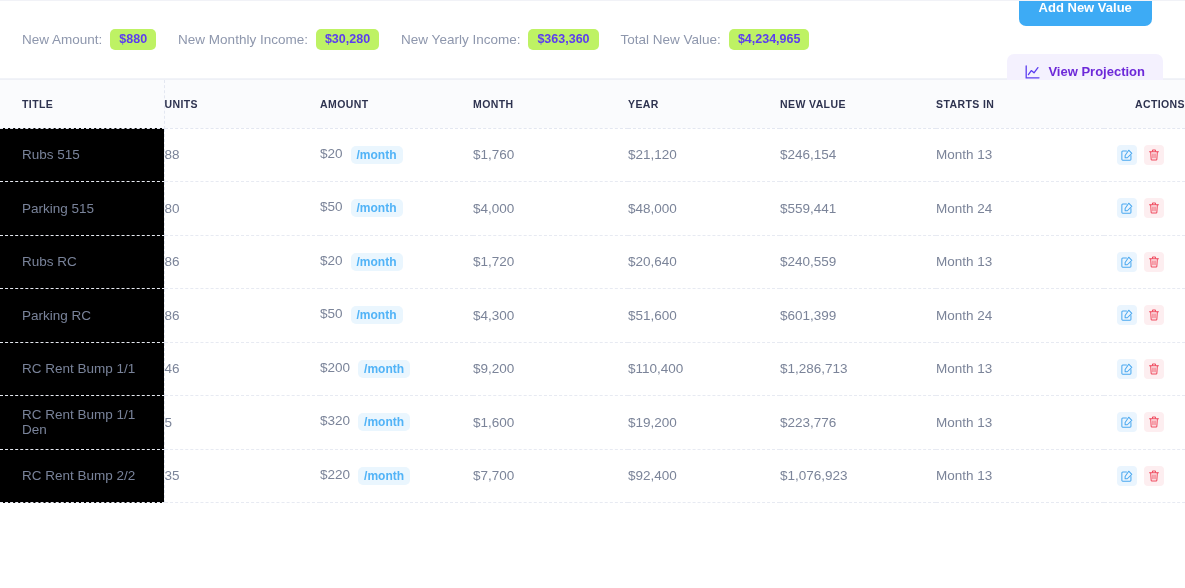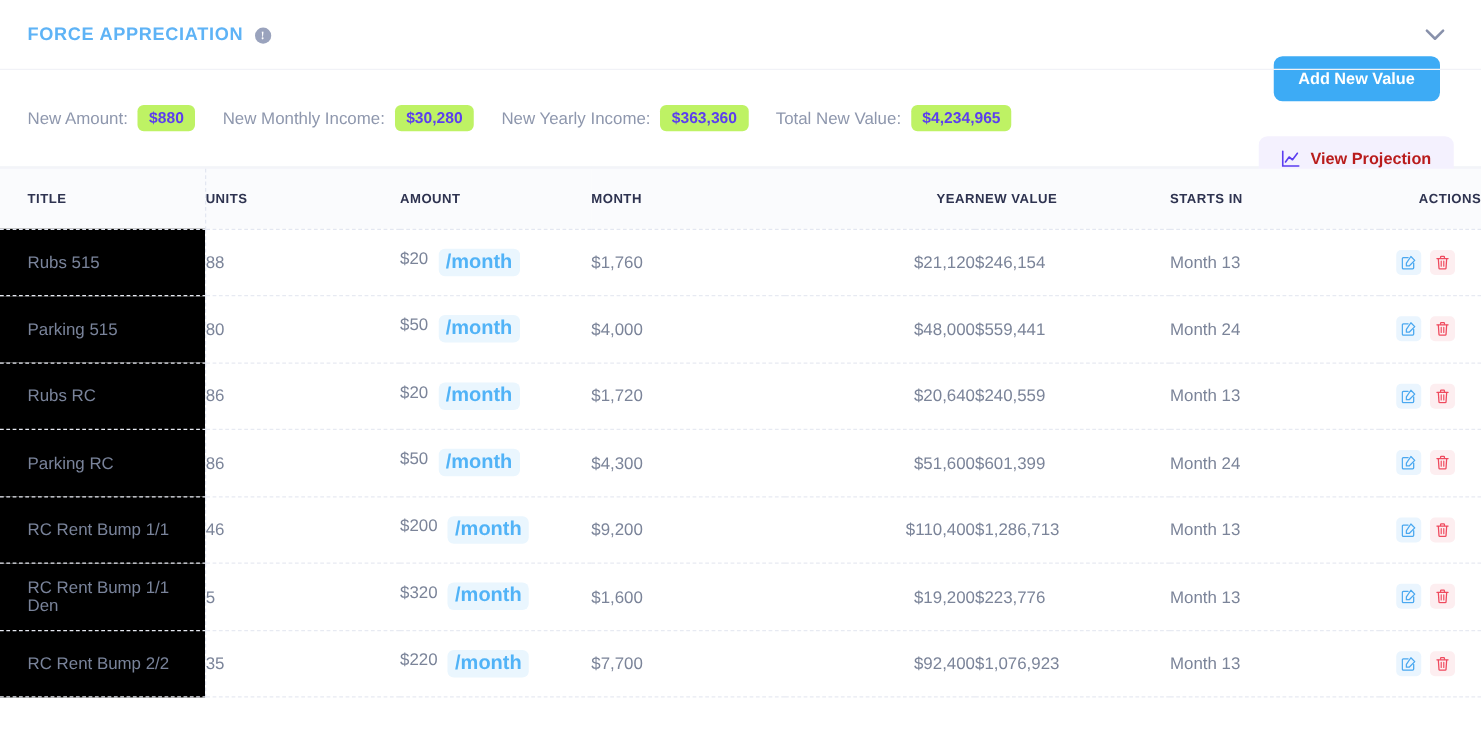--- a/index.html
+++ b/index.html
@@ -80,21 +80,21 @@
     font-family: "Liberation Sans", sans-serif;
     font-size: 13px; font-weight: bold;
     display: inline-flex; align-items: center; justify-content: center;
     white-space: nowrap;
   }
   .btn-primary {
     background: #3dabf5; color: #ffffff;
     height: 36px; padding: 0 20px;
   }
   .btn-ghost {
-    background: #f4f1fe; color: #b91c1c;
+    background: #f4f1fe; color: #6d28d9;
     height: 36px; padding: 0 18px; gap: 8px;
   }
   .btn-ghost svg { display: block; }
 
   
   .table-wrap { position: relative; }
   table { border-collapse: collapse; width: 1185px; table-layout: fixed; }
 
   thead th {
     background: #fafbfd;
@@ -128,28 +128,28 @@
   }
   th.col-title {
     border-right: 1px dashed #e3e7f1;
   }
 
   
   .col-title   { width: 164px; }
   .col-units   { width: 156px; }
   .col-amount  { width: 153px; }
   .col-month   { width: 155px; }
-  .col-year    { width: 152px; text-align: right; }
+  .col-year    { width: 152px; }
   .col-newval  { width: 156px; }
   .col-starts  { width: 168px; }
   .col-actions { width: 81px; }
 
   .amount-cell { display: flex; align-items: flex-start; gap: 8px; }
   .per-month {
-    font-size: 16px; font-weight: bold;
+    font-size: 12px; font-weight: bold;
     color: #51b3f7;
     background: #eaf6fe;
     border-radius: 5px;
     padding: 3px 6px;
     line-height: 1;
   }
 
   .row-actions {
     display: flex; align-items: center; justify-content: flex-end;
     gap: 7px; padding-right: 21px;
@@ -162,29 +162,20 @@
   }
   .icon-edit { background: #eaf5fe; }
   .icon-del  { background: #fdeef0; }
   .icon-btn svg { display: block; }
 </style>
 </head>
 <body>
 
 <div class="panel">
 
-  <div class="panel-header">
-    <span class="panel-title">FORCE APPRECIATION</span>
-    <span class="info-icon">!</span>
-    <div class="collapse-btn">
-      <svg width="16" height="10" viewBox="0 0 16 10" fill="none">
-        <path d="M1.5 1.5 L8 8 L14.5 1.5" stroke="#8891ab" stroke-width="2" stroke-linecap="round" stroke-linejoin="round"></path>
-      </svg>
-    </div>
-  </div>
 
   <div class="summary-bar">
     <div class="metrics">
       <div class="metric">
         <span class="metric-label">New Amount:</span>
         <span class="metric-value">$880</span>
       </div>
       <div class="metric">
         <span class="metric-label">New Monthly Income:</span>
         <span class="metric-value">$30,280</span>

